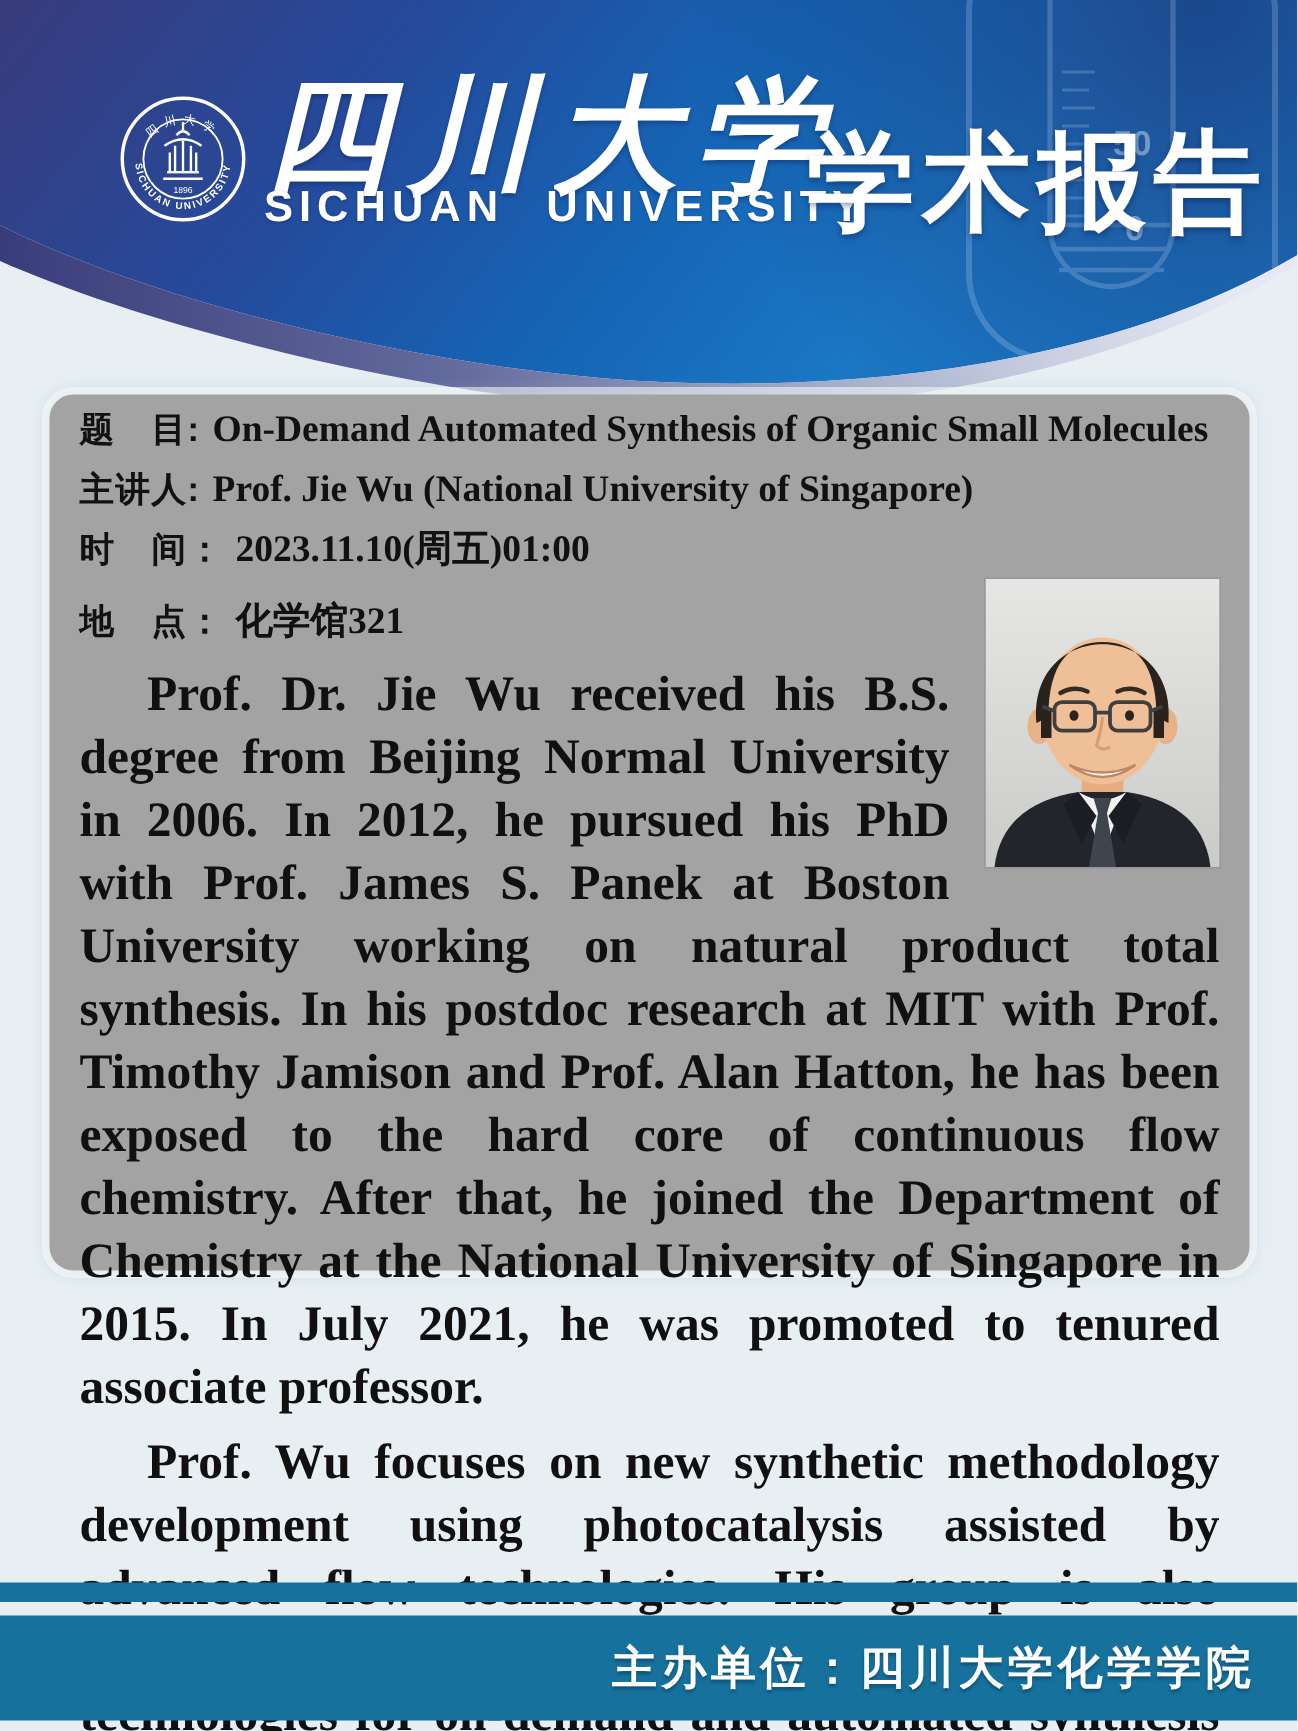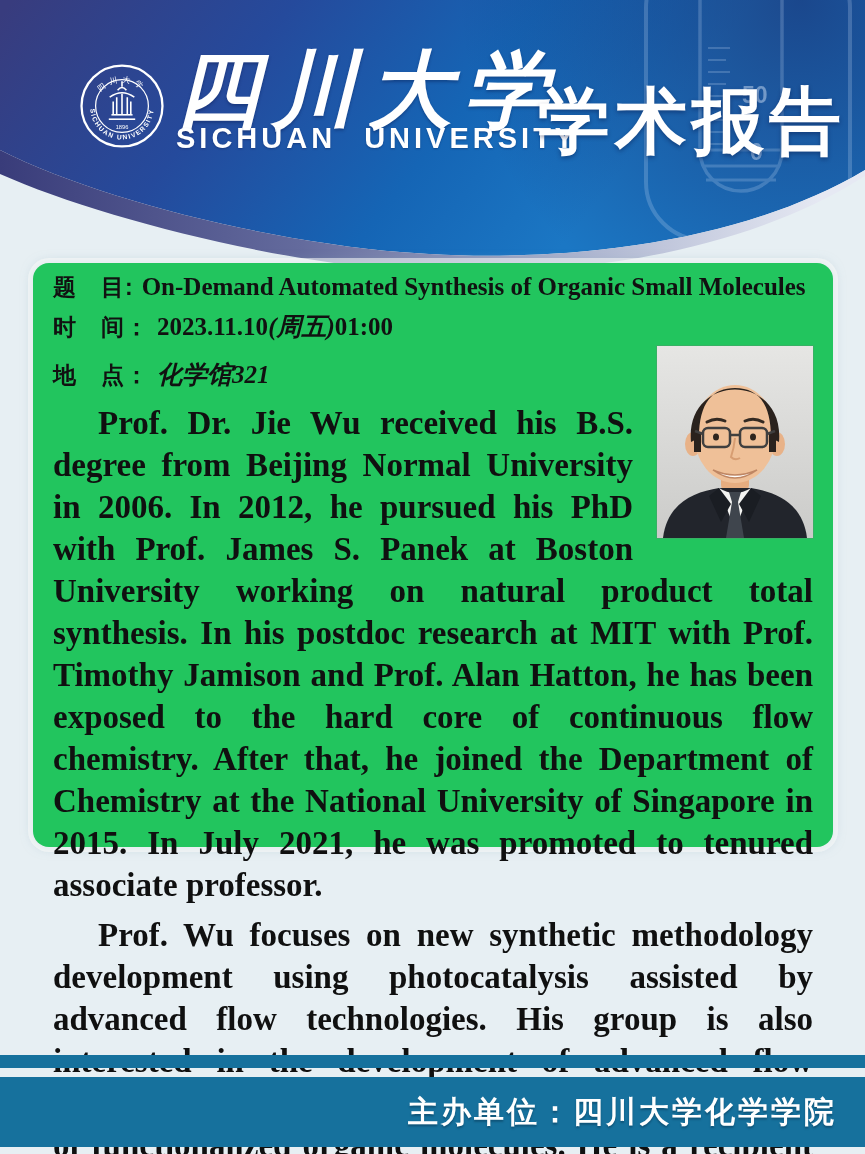--- a/index.html
+++ b/index.html
@@ -11,28 +11,28 @@
           font-family:"DejaVu Serif",serif;font-weight:700;font-style:italic;
           font-size:84px;letter-spacing:12px;white-space:nowrap;
           text-shadow:0 2px 3px rgba(10,20,70,.35);}
   .uni-en{position:absolute;left:176px;top:122px;width:364px;text-align:center;color:#fff;
           font-weight:800;font-size:29px;letter-spacing:4px;word-spacing:16px;white-space:nowrap;
           text-shadow:0 1px 2px rgba(10,20,70,.35);}
   .banner-title{position:absolute;left:538px;top:74px;color:#fff;font-weight:900;
           font-size:72px;letter-spacing:5px;white-space:nowrap;
           text-shadow:0 2px 4px rgba(5,15,60,.4);}
   .content-box{position:absolute;left:33px;top:263px;width:800px;height:584px;
-          background:#22c55e;border-radius:16px;box-sizing:border-box;
+          background:#a3a3a3;border-radius:16px;box-sizing:border-box;
           padding:7px 20px 0 20px;color:#111;
           box-shadow:0 0 0 5px rgba(252,252,250,.55),0 0 12px rgba(140,175,195,.55);}
   .info-line{line-height:33px;margin-bottom:4px;white-space:nowrap;}
   .lbl{font-family:"Liberation Sans",sans-serif;font-weight:700;font-size:23px;
        letter-spacing:1px;margin-right:8px;}
   .val{font-family:"Liberation Serif",serif;font-weight:700;font-size:25px;}
-  .kai{font-style:italic;text-align:center;}
+  .kai{text-align:center;}
   .bio-flow{margin-top:12px;}
   .photo-float{float:right;width:170px;height:198px;margin:0 0 4px 10px;}
   .photo-float svg{display:block;margin-left:auto;margin-top:-12px;
        box-shadow:0 0 0 1px rgba(120,120,120,.25);}
   p.bio{margin:8px 0 0 0;text-align:justify;text-indent:45px;
        font-family:"Liberation Serif",serif;font-weight:700;font-size:33px;
        line-height:42px;color:#101010;}
   .f-stripe{position:absolute;left:0;top:1055px;width:865px;height:13px;background:#16719d;}
   .f-band{position:absolute;left:0;top:1077px;width:865px;height:70px;background:#16719d;
        display:flex;align-items:center;justify-content:flex-end;box-sizing:border-box;
@@ -117,20 +117,23 @@
   <div class="uni-cn">四川大学</div>
   <div class="uni-en">SICHUAN UNIVERSITY</div>
   <div class="banner-title">学术报告</div>
 
   <div class="content-box">
 
     <div class="info-line">
       <span class="lbl">题　目:</span><span class="val">On-Demand Automated Synthesis of Organic Small Molecules</span>
     </div>
 
+    <div class="info-line">
+      <span class="lbl">主讲人:</span><span class="val">Prof. Jie Wu (National University of Singapore)</span>
+    </div>
 
     <div class="info-line">
       <span class="lbl">时　间：</span><span class="val"><span>2023.11.10</span><span class="kai">(周五)</span><span>01:00</span></span>
     </div>
 
     <div class="bio-flow">
 
       <div class="photo-float">
 
         <svg width="156" height="192" viewBox="0 0 156 192">

